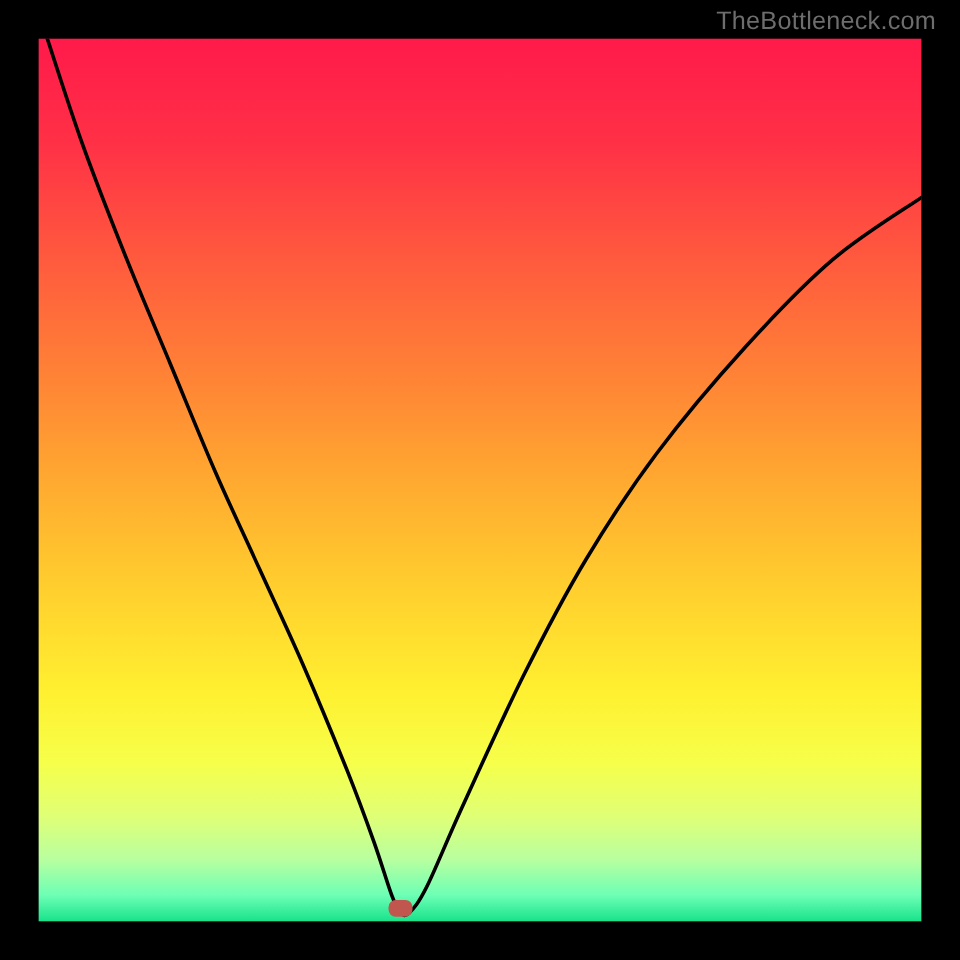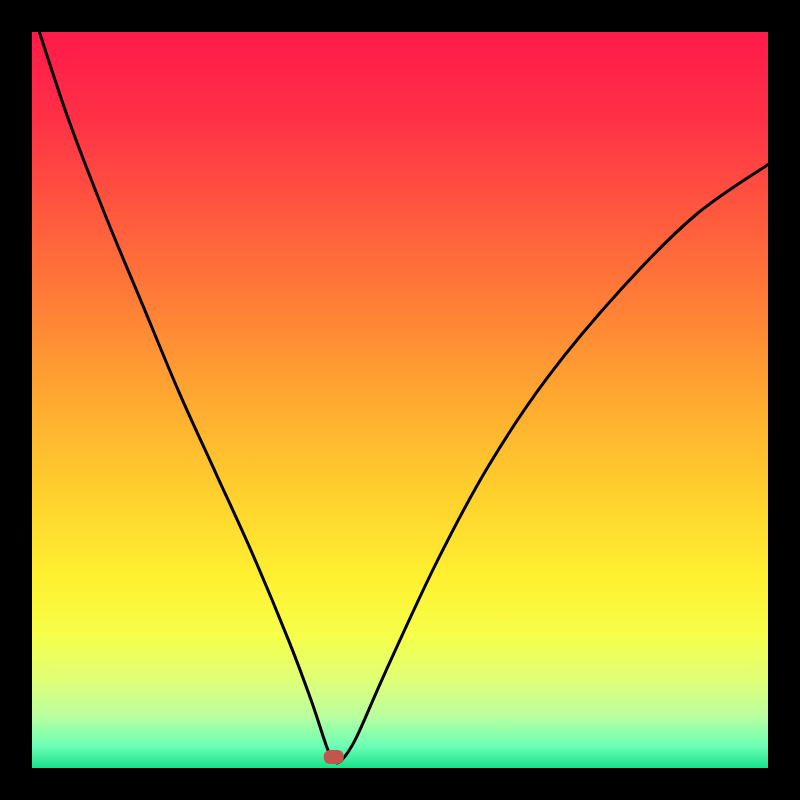--- a/index.html
+++ b/index.html
@@ -46,20 +46,21 @@
   }
   svg {
     display: block;
   }
 </style>
 </head>
 <body>
 
 <div class="frame">
 
+  <div class="watermark">TheBottleneck.com</div>
 
   <div class="plot-area">
     <svg id="plot-svg" width="736" height="736" viewBox="0 0 736 736" preserveAspectRatio="none">
       <defs>
         <linearGradient id="bg-grad" x1="0" y1="0" x2="0" y2="1">
             <stop offset="0.00%" stop-color="#ff1a4a"></stop>
             <stop offset="12.00%" stop-color="#ff3146"></stop>
             <stop offset="25.00%" stop-color="#ff5a3e"></stop>
             <stop offset="38.00%" stop-color="#ff8236"></stop>
             <stop offset="50.00%" stop-color="#ffa930"></stop>

